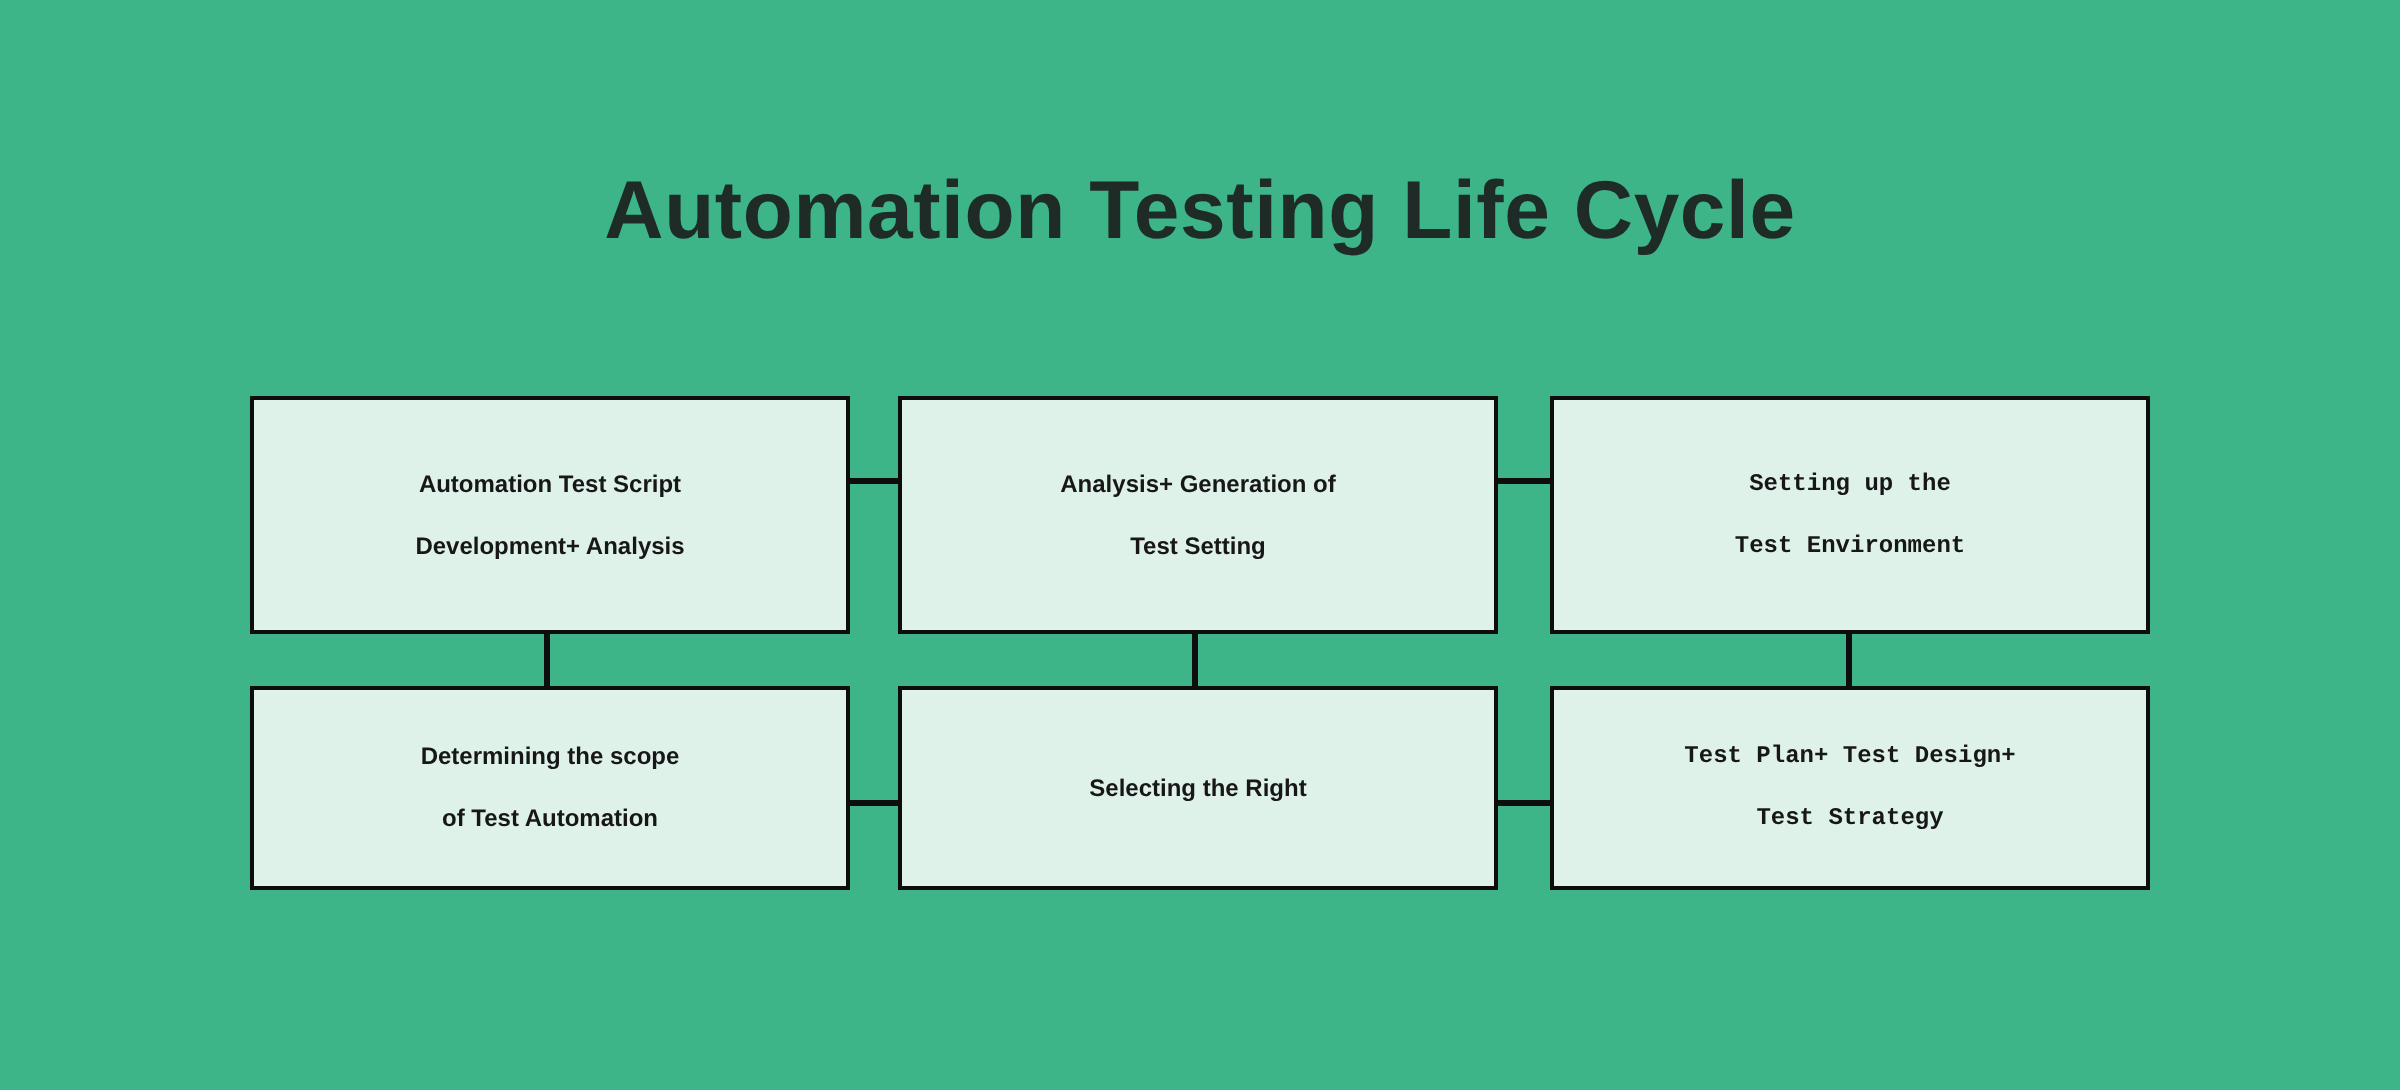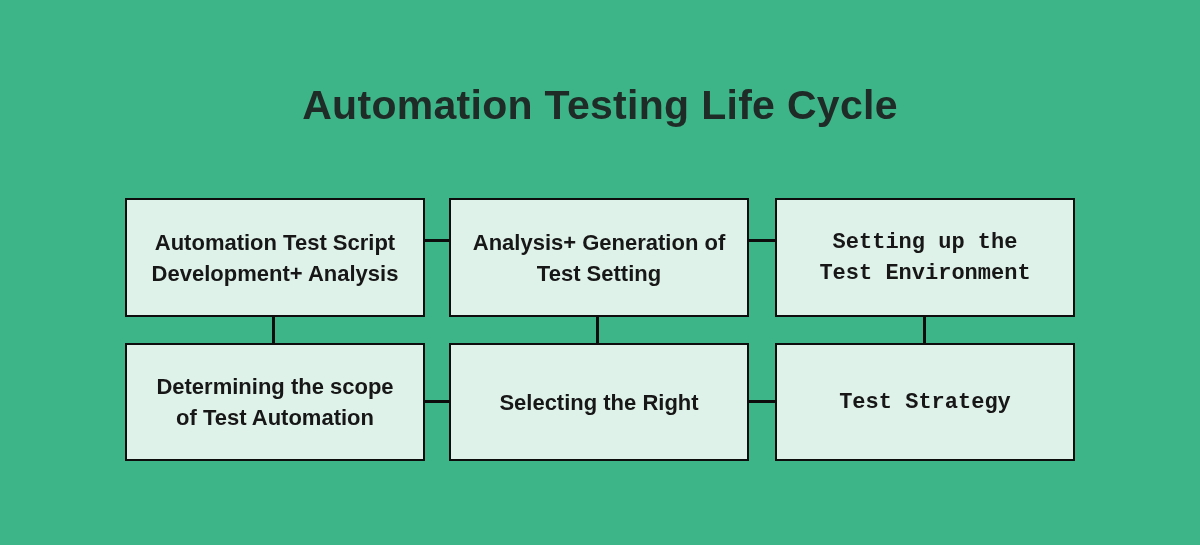--- a/index.html
+++ b/index.html
@@ -38,27 +38,27 @@
     position:absolute;
     box-sizing:border-box;
     width:300px;
     background:var(--box-fill);
     border:2px solid var(--box-border);
     display:flex;
     flex-direction:column;
     align-items:center;
     justify-content:center;
     text-align:center;
-    font-size:22px;
+    font-size:12px;
     font-weight:700;
     line-height:31px;
     color:var(--box-text);
   }
   .row1{top:198px;height:119px;}
-  .row2{top:343px;height:118px;}
+  .row2{top:343px;height:102px;}
   .col1{left:125px;}
   .col2{left:449px;}
   .col3{left:775px;font-family:Liberation Mono, monospace;}
   .connector{
     position:absolute;
     background:var(--connector);
   }
   .conn-h{height:3px;}
   .conn-v{width:3px;top:316px;height:28px;}
   .h-r1a{left:423px;top:239px;width:28px;}
@@ -90,20 +90,21 @@
   </div>
 
   <div class="box row2 col1">
     <span>Determining the scope</span>
     <span>of Test Automation</span>
   </div>
   <div class="box row2 col2">
     <span>Selecting the Right</span>
   </div>
   <div class="box row2 col3">
+    <span>Test Plan+ Test Design+</span>
     <span>Test Strategy</span>
   </div>
 
   <div class="connector conn-h h-r1a"></div>
   <div class="connector conn-h h-r1b"></div>
   <div class="connector conn-h h-r2a"></div>
   <div class="connector conn-h h-r2b"></div>
   <div class="connector conn-v v-c1"></div>
   <div class="connector conn-v v-c2"></div>
   <div class="connector conn-v v-c3"></div>

